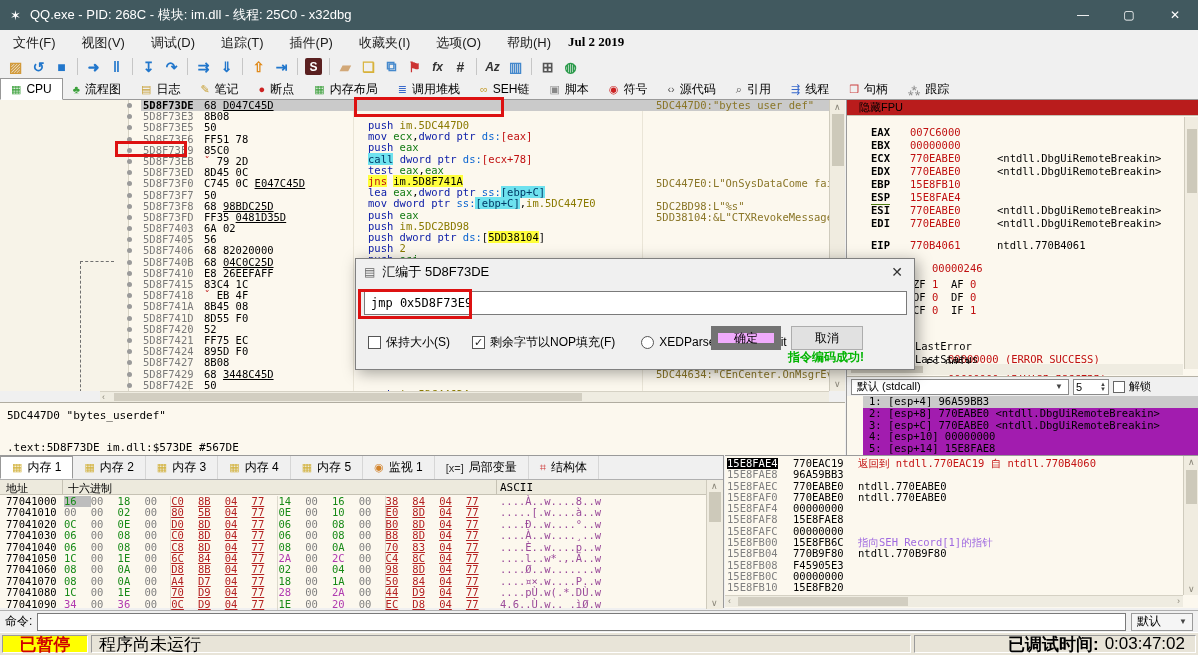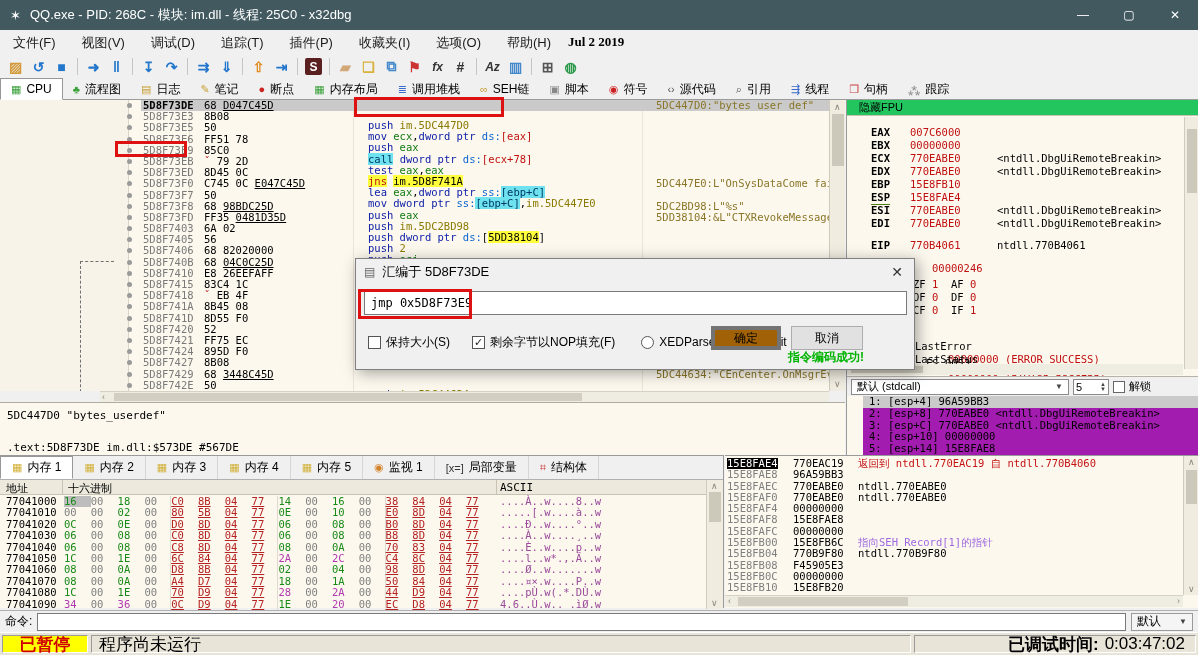--- a/index.html
+++ b/index.html
@@ -76,21 +76,21 @@
   .dz-hscroll .thumb{position:absolute;left:14px;top:1px;width:468px;height:8px;background:#d2cec1;}
 
   
   .infopane{position:absolute;left:0;top:402px;width:845px;height:53px;background:#fcf8ee;
     border-top:1px solid #b0aca0;font-family:"DejaVu Sans Mono",monospace;font-size:11px;color:#000;}
   .info-line1{position:absolute;left:7px;top:6px;}
   .info-line2{position:absolute;left:7px;top:38px;}
 
   
   .regs{position:absolute;left:846px;top:100px;width:352px;height:355px;background:#fcf8ee;border-left:1px solid #9a9a9a;}
-  .fpu-btn{position:absolute;left:0;top:0;width:352px;height:16px;background:#22c55e;border-bottom:1px solid #c6c2b4;
+  .fpu-btn{position:absolute;left:0;top:0;width:352px;height:16px;background:#b91c1c;border-bottom:1px solid #c6c2b4;
     font-size:11px;display:flex;align-items:center;padding-left:12px;color:#000;}
   .regs .mono, .reg-row, .flag-row, .misc-row{font-family:"DejaVu Sans Mono",monospace;font-size:10.5px;line-height:13px;}
   .reg-rows{position:absolute;left:0;top:26px;width:352px;}
   .reg-row{position:relative;height:13px;}
   .r-name{position:absolute;left:24px;color:#000;font-weight:bold;}
   .r-name.u{border-bottom:1px solid #4d7c0f;}
   .r-val{position:absolute;left:63px;color:#c01010;}
   .r-extra{position:absolute;left:150px;color:#000;}
   .eip-row{position:absolute;left:0;top:139px;width:352px;height:13px;}
   .eflags-row{position:absolute;left:0;top:162px;width:352px;height:13px;}
@@ -196,21 +196,21 @@
     justify-content:center;font-size:11px;margin-right:5px;color:#222;}
   .rd{width:13px;height:13px;background:#fff;border:1px solid #555;border-radius:50%;display:inline-flex;
     align-items:center;justify-content:center;margin-right:5px;}
   .rd .dot{width:6px;height:6px;border-radius:50%;background:#2a2a2a;}
   .ctl{display:flex;align-items:center;}
   .ctl.c1{margin-left:0;}
   .ctl.c2{margin-left:22px;}
   .ctl.c3{margin-left:26px;}
   .ctl.c4{margin-left:22px;}
   .dlg-btn{position:absolute;height:24px;font-size:12px;display:flex;align-items:center;justify-content:center;color:#000;}
-  .btn-ok{left:355px;top:67px;width:70px;background:#a16207;border:4px solid #737373;}
+  .btn-ok{left:355px;top:67px;width:70px;background:#f0abfc;border:7px solid #737373;}
   .btn-cancel{left:435px;top:67px;width:72px;background:#e1e1e1;border:1px solid #adadad;}
   .dlg-status{position:absolute;right:50px;bottom:3px;color:#00b400;font-weight:bold;font-size:12px;}
 
   
   .ann{position:absolute;border:3px solid #dd1111;background:transparent;z-index:60;pointer-events:none;}
   .ann1{left:354px;top:97px;width:150px;height:20px;}
   .ann2{left:115px;top:141px;width:72px;height:16px;}
   .ann3{left:358px;top:289px;width:114px;height:30px;}
 </style>
 </head>

